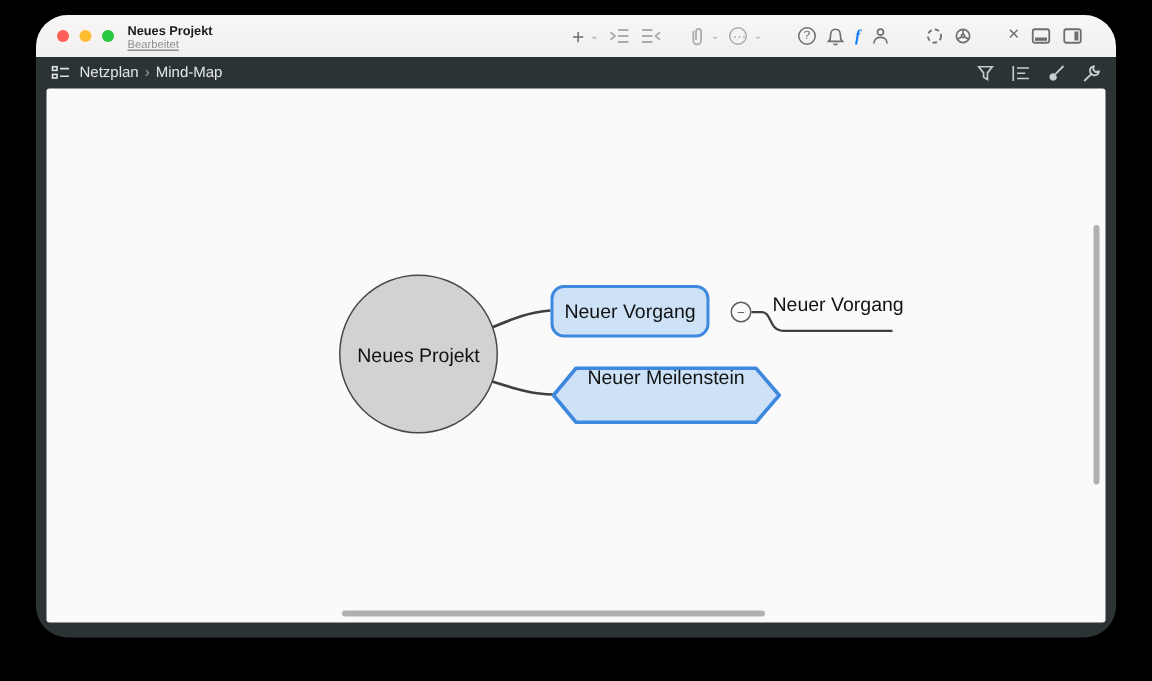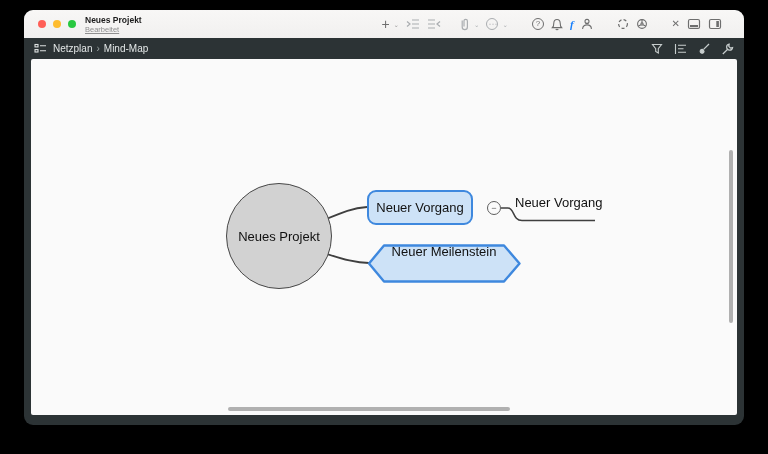--- a/index.html
+++ b/index.html
@@ -1,21 +1,21 @@
 <!DOCTYPE html>
 <html><head>
 <meta charset="utf-8">
 <style>
   * { margin:0; padding:0; box-sizing:border-box; }
   html,body { background:#000; }
   body { font-family:"Liberation Sans", sans-serif; }
   .stage { position:relative; width:768px; height:454px; background:#000; overflow:hidden; }
 
   .window { position:absolute; left:24px; top:10px; width:720px; height:415px;
-            background:#2c3335; border-radius:9px; overflow:hidden;
+            background:#2c3335; border-radius:21px; overflow:hidden;
             box-shadow:0 12px 30px rgba(0,0,0,.6); }
 
   
   .titlebar { height:28px; background:linear-gradient(#f8f7f6,#f1f0ef);
               display:flex; align-items:center; }
   .traffic { display:flex; gap:7px; margin-left:14px; }
   .tl { width:8px; height:8px; border-radius:50%; }
   .tl.red{ background:#ff5f57; } .tl.yellow{ background:#febc2e; } .tl.green{ background:#28c840; }
   .titleblock { margin-left:9px; display:flex; flex-direction:column; justify-content:center; }
   .wtitle { font-size:8.5px; font-weight:bold; color:#1c1c1c; line-height:10px; }

